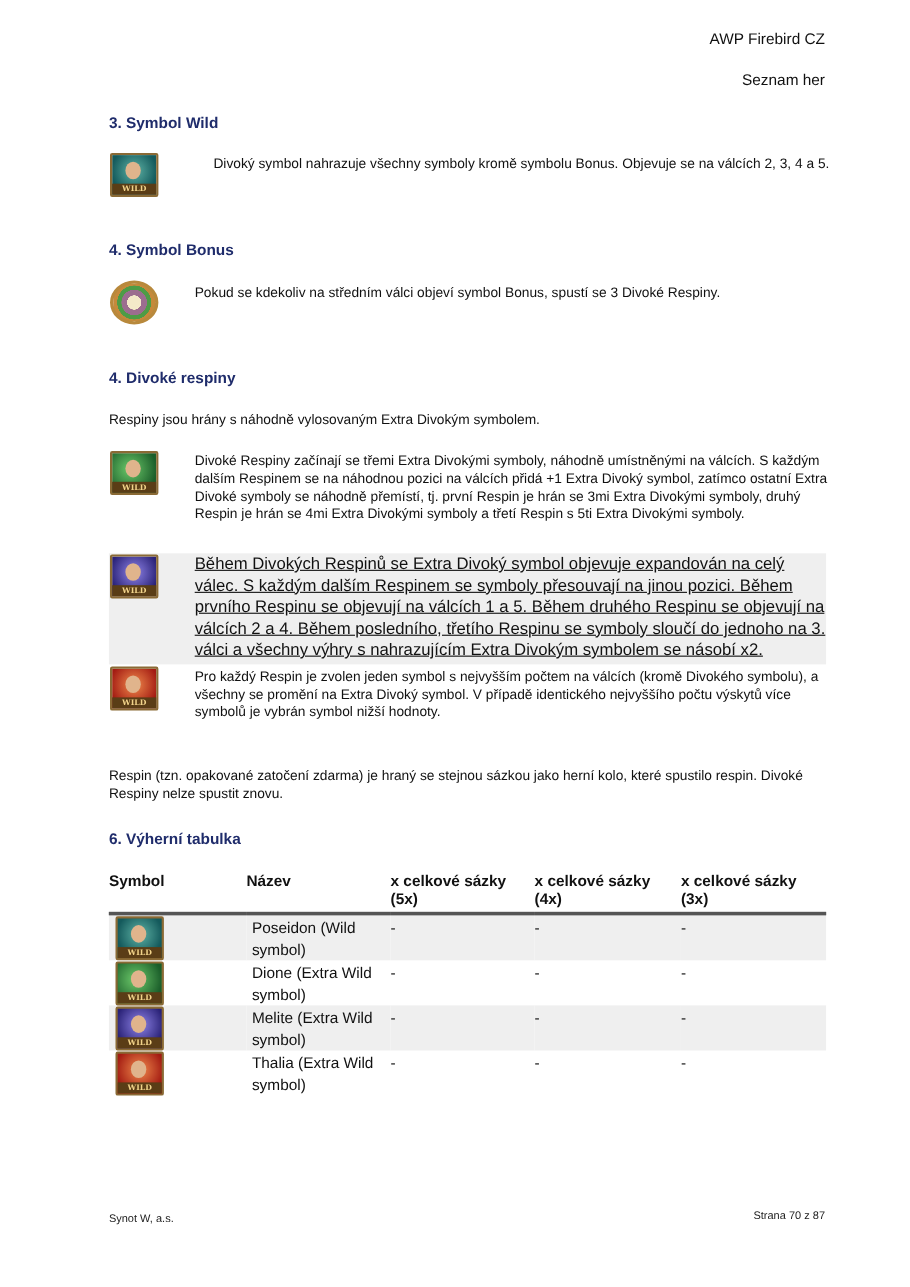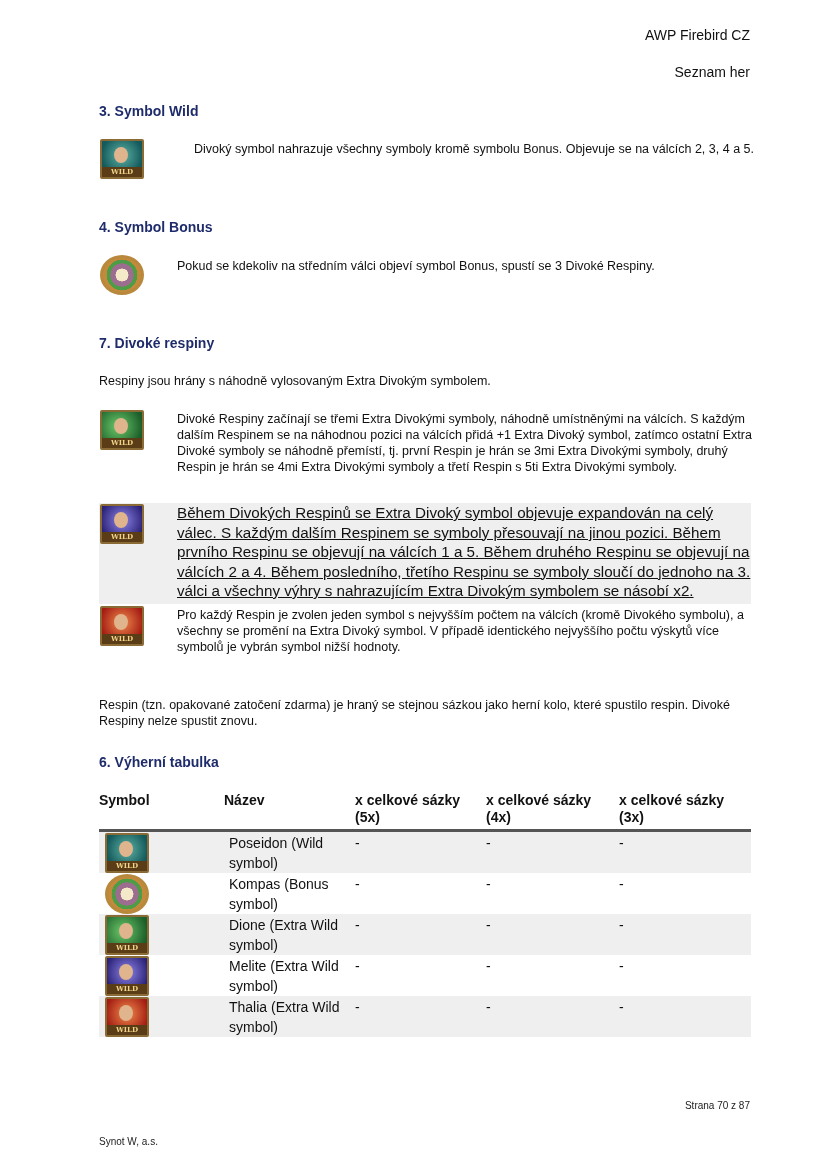--- a/index.html
+++ b/index.html
@@ -22,21 +22,21 @@
     .icon.kompas { border-radius: 50%; border: 3px solid #b8893c; background: radial-gradient(circle, #f4e9c9 0 25%, #9c6d8f 26% 45%, #4e9c46 46% 60%, #c5893b 61%); }
     .band { position: absolute; left: 99px; width: 652px; background: #efefef; }
     .big { font-size: 15.2px; line-height: 19.5px; text-decoration: underline; }
     table.pay { position: absolute; left: 99px; top: 792px; width: 652px; border-collapse: collapse; font-size: 14px; color: #111; }
     table.pay th { text-align: left; font-weight: bold; vertical-align: top; line-height: 17px; padding: 0 0 3px 0; }
     table.pay thead tr { border-bottom: 3px solid #555; }
     table.pay td { vertical-align: top; line-height: 20px; padding: 1px 0 0 0; height: 40px; box-sizing: border-box; }
     table.pay tbody tr:nth-child(odd) { background: #efefef; }
     .cell-icon { position: relative; width: 40px; height: 40px; }
     .cell-icon .icon { position: absolute; left: 6px; top: 0; }
-    .foot-left { position: absolute; left: 99px; top: 1136px; font-size: 10px; color: #222; }
+    .foot-left { position: absolute; left: 99px; top: 1103px; font-size: 10px; color: #222; }
     .foot-right { position: absolute; right: 77px; top: 1100px; font-size: 10px; color: #222; }
   </style>
 </head>
 <body>
 
 <div>
   <div class="hdr hdr-title">AWP Firebird CZ</div>
   <div class="hdr hdr-sub">Seznam her</div>
 </div>
 
@@ -44,21 +44,21 @@
 <div class="icon poseidon" style="left:100px; top:139px;">
     <div class="face"></div>
     <div class="wild">WILD</div>
   </div>
 <div class="txt" style="left:194px; top:141px; width:575px;">Divoký symbol nahrazuje všechny symboly kromě symbolu Bonus. Objevuje se na válcích 2, 3, 4 a 5.</div>
 
 <div class="h" style="top:219px;">4. Symbol Bonus</div>
 <div class="icon kompas" style="left:100px; top:255px;"></div>
 <div class="txt" style="left:177px; top:258px; width:575px;">Pokud se kdekoliv na středním válci objeví symbol Bonus, spustí se 3 Divoké Respiny.</div>
 
-<div class="h" style="top:335px;">7. Divoké respiny</div>
+<div class="h" style="top:335px;">4. Divoké respiny</div>
 <div class="txt" style="left:99px; top:373px; width:652px;">Respiny jsou hrány s náhodně vylosovaným Extra Divokým symbolem.</div>
 
 <div class="icon dione" style="left:100px; top:410px;">
     <div class="face"></div>
     <div class="wild">WILD</div>
   </div>
 <div class="txt" style="left:177px; top:411px; width:575px;">Divoké Respiny začínají se třemi Extra Divokými symboly, náhodně umístněnými na válcích. S každým dalším Respinem se na náhodnou pozici na válcích přidá +1 Extra Divoký symbol, zatímco ostatní Extra Divoké symboly se náhodně přemístí, tj. první Respin je hrán se 3mi Extra Divokými symboly, druhý Respin je hrán se 4mi Extra Divokými symboly a třetí Respin s 5ti Extra Divokými symboly.</div>
 
 <div class="band" style="top:503px; height:101px;"></div>
 <div class="icon melite" style="left:100px; top:504px;">
@@ -105,31 +105,20 @@
           </div>
         </td>
       <td style="padding-left:5px">Poseidon (Wild symbol)</td>
       <td>-</td>
       <td>-</td>
       <td>-</td>
     </tr>
     <tr>
       <td>
           <div class="cell-icon">
-            <div class="icon kompas"></div>
-          </div>
-        </td>
-      <td style="padding-left:5px">Kompas (Bonus symbol)</td>
-      <td>-</td>
-      <td>-</td>
-      <td>-</td>
-    </tr>
-    <tr>
-      <td>
-          <div class="cell-icon">
             <div class="icon dione">
               <div class="face"></div>
               <div class="wild">WILD</div>
             </div>
           </div>
         </td>
       <td style="padding-left:5px">Dione (Extra Wild symbol)</td>
       <td>-</td>
       <td>-</td>
       <td>-</td>

